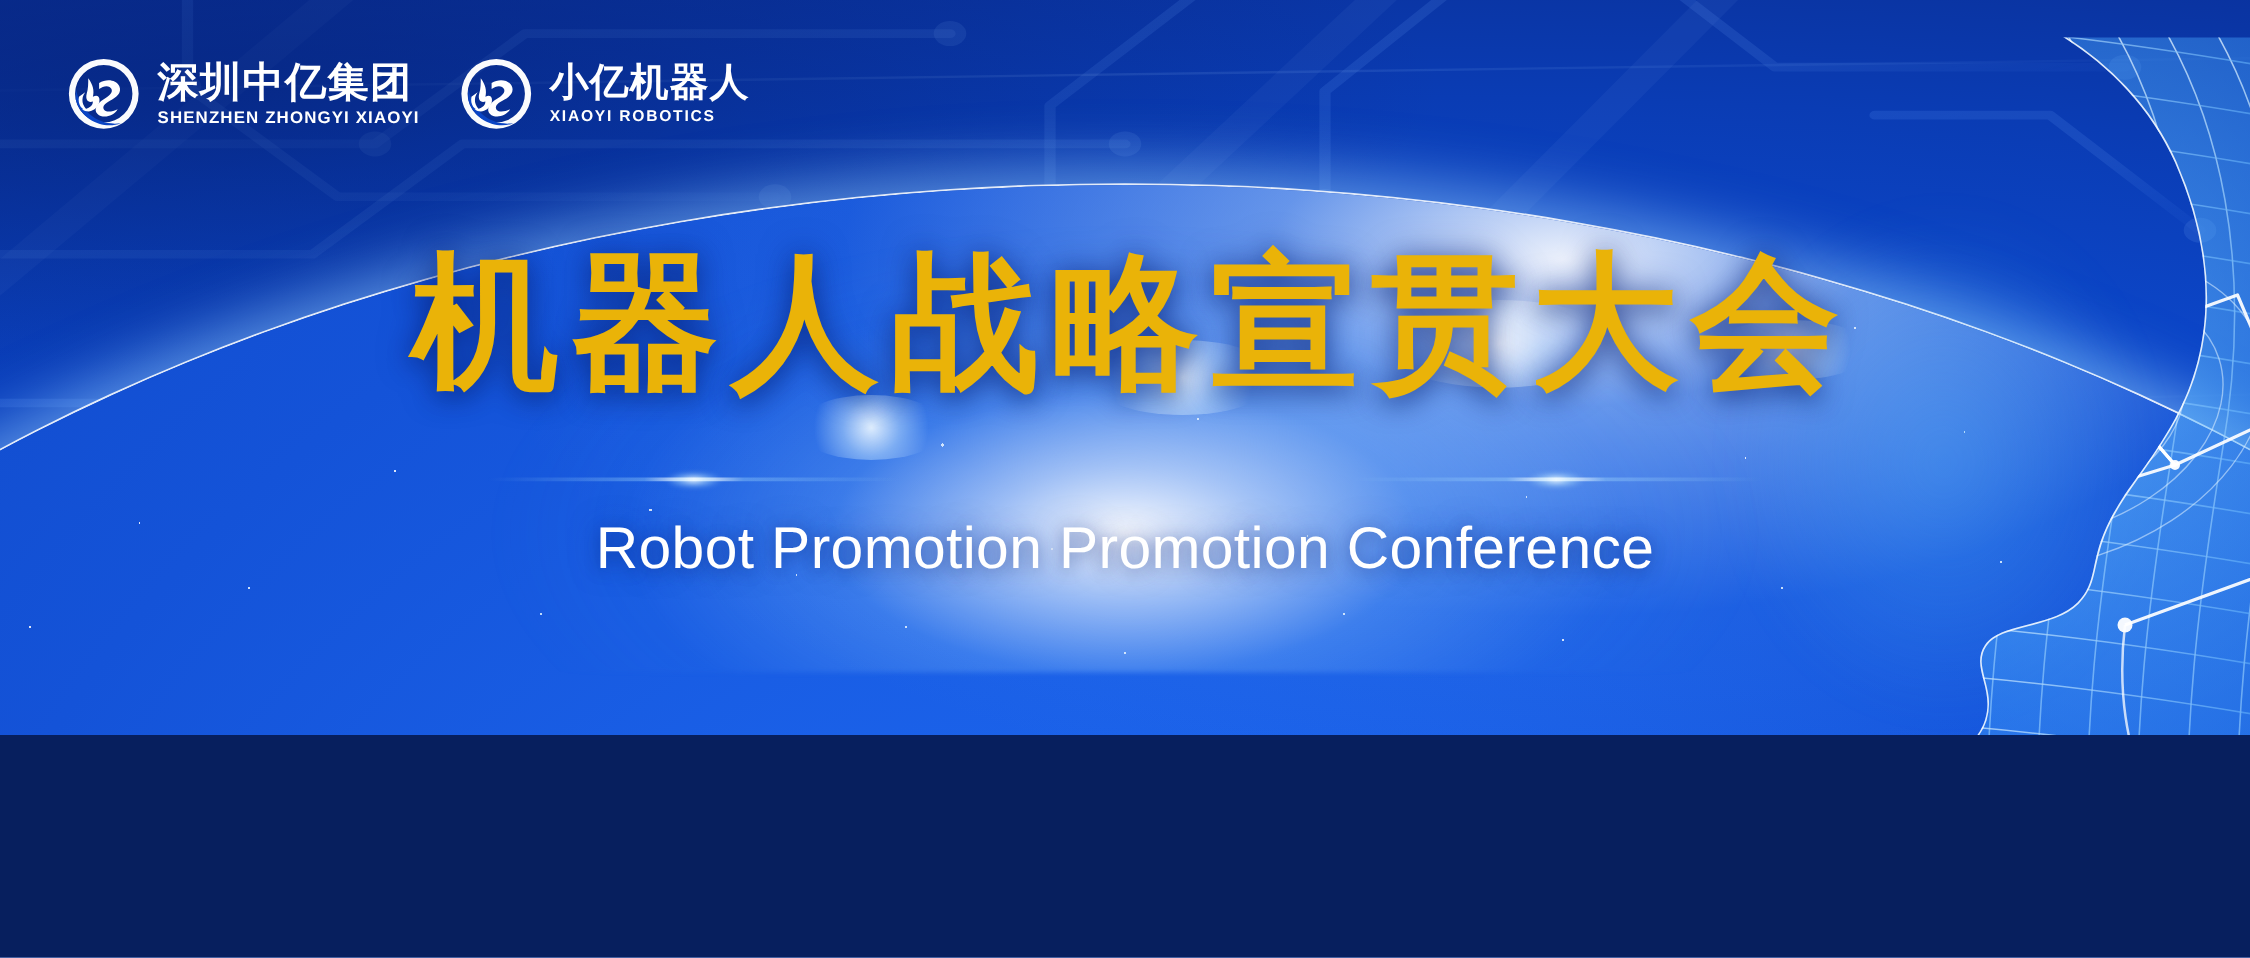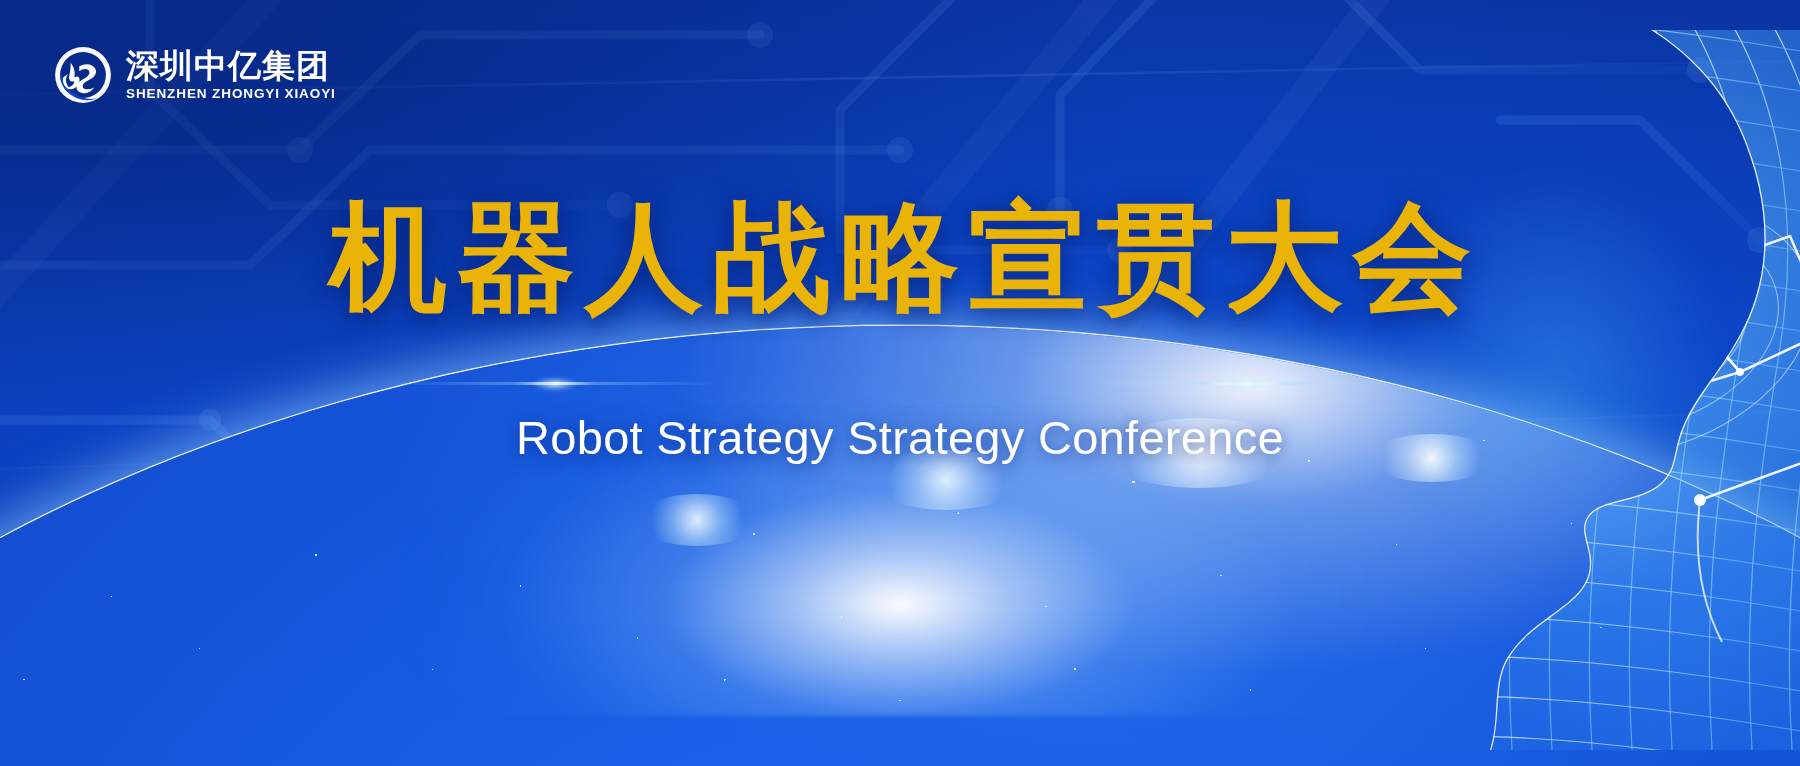--- a/index.html
+++ b/index.html
@@ -1,19 +1,19 @@
 <!DOCTYPE html>
 <html><head>
 <meta charset="utf-8">
 <style>
   html,body{margin:0;padding:0;background:#071f5e;}
   body{font-family:"Liberation Sans","DejaVu Sans",sans-serif;}
 
   .stage{
-    position:relative;width:1800px;height:766px;overflow:hidden;
+    position:relative;width:1800px;height:588px;overflow:hidden;
     background:#0a44c4;
   }
 
   
   .bg-base{
     position:absolute;inset:0;
     background:
       radial-gradient(120% 90% at 62% 78%, #2a74ef 0%, #1559d8 22%, #0c46c8 45%, #0a3cb4 72%, #0a3099 100%),
       linear-gradient(150deg,#0a3ab0 0%,#0c45c6 45%,#0a3eb8 100%);
   }
@@ -357,27 +357,48 @@
                    C 57 53, 62 49, 60 44 C 58 39, 50 39, 44 44 Z" fill="#fff"></path>
           <path d="M26 48 C 20 56, 22 66, 30 72 C 22 72, 16 64, 18 54 Z" fill="#fff"></path>
         </svg>
       </span>
       <span class="logo-text">
         <span class="logo-cn">深圳中亿集团</span>
         <span class="logo-en">SHENZHEN ZHONGYI XIAOYI</span>
       </span>
     </div>
 
+    <div class="logo small">
+      <span class="logo-mark">
+        <svg viewBox="0 0 100 100" aria-hidden="true">
+          <path d="M50 5 A45 45 0 1 0 50 95 A45 45 0 1 0 50 5 Z
+                   M50 13 A37 37 0 1 1 50 87 A37 37 0 1 1 50 13 Z" fill="#fff" opacity=".98"></path>
+          <path d="M14 44 C 20 74, 44 92, 72 88 C 52 96, 22 86, 14 58 Z" fill="#0a44c4"></path>
+          <path d="M30 30 C 36 38, 38 46, 36 54 C 42 50, 46 54, 44 62
+                   C 40 72, 30 76, 22 70 C 30 70, 36 66, 36 60
+                   C 30 62, 26 58, 28 50 C 30 44, 30 36, 30 30 Z" fill="#fff"></path>
+          <path d="M44 36 C 54 30, 66 32, 70 40 C 74 49, 66 55, 58 59
+                   C 52 62, 48 66, 50 70 C 52 74, 60 74, 68 70
+                   C 62 80, 48 82, 42 76 C 36 70, 42 62, 50 57
+                   C 57 53, 62 49, 60 44 C 58 39, 50 39, 44 44 Z" fill="#fff"></path>
+          <path d="M26 48 C 20 56, 22 66, 30 72 C 22 72, 16 64, 18 54 Z" fill="#fff"></path>
+        </svg>
+      </span>
+      <span class="logo-text">
+        <span class="logo-cn">小亿机器人</span>
+        <span class="logo-en">XIAOYI ROBOTICS</span>
+      </span>
+    </div>
 
   </div>
 
   <div class="title-block">
     <div class="title-cn">机器人战略宣贯大会</div>
   </div>
 
   <div class="sub-row">
     <span class="streak left"></span>
     <span class="streak right"></span>
   </div>
 
-  <div class="title-en">Robot Strategy Strategy Conference</div>
+  <div class="title-en">Robot Promotion Promotion Conference</div>
 
 </div>
 
 </body></html>

